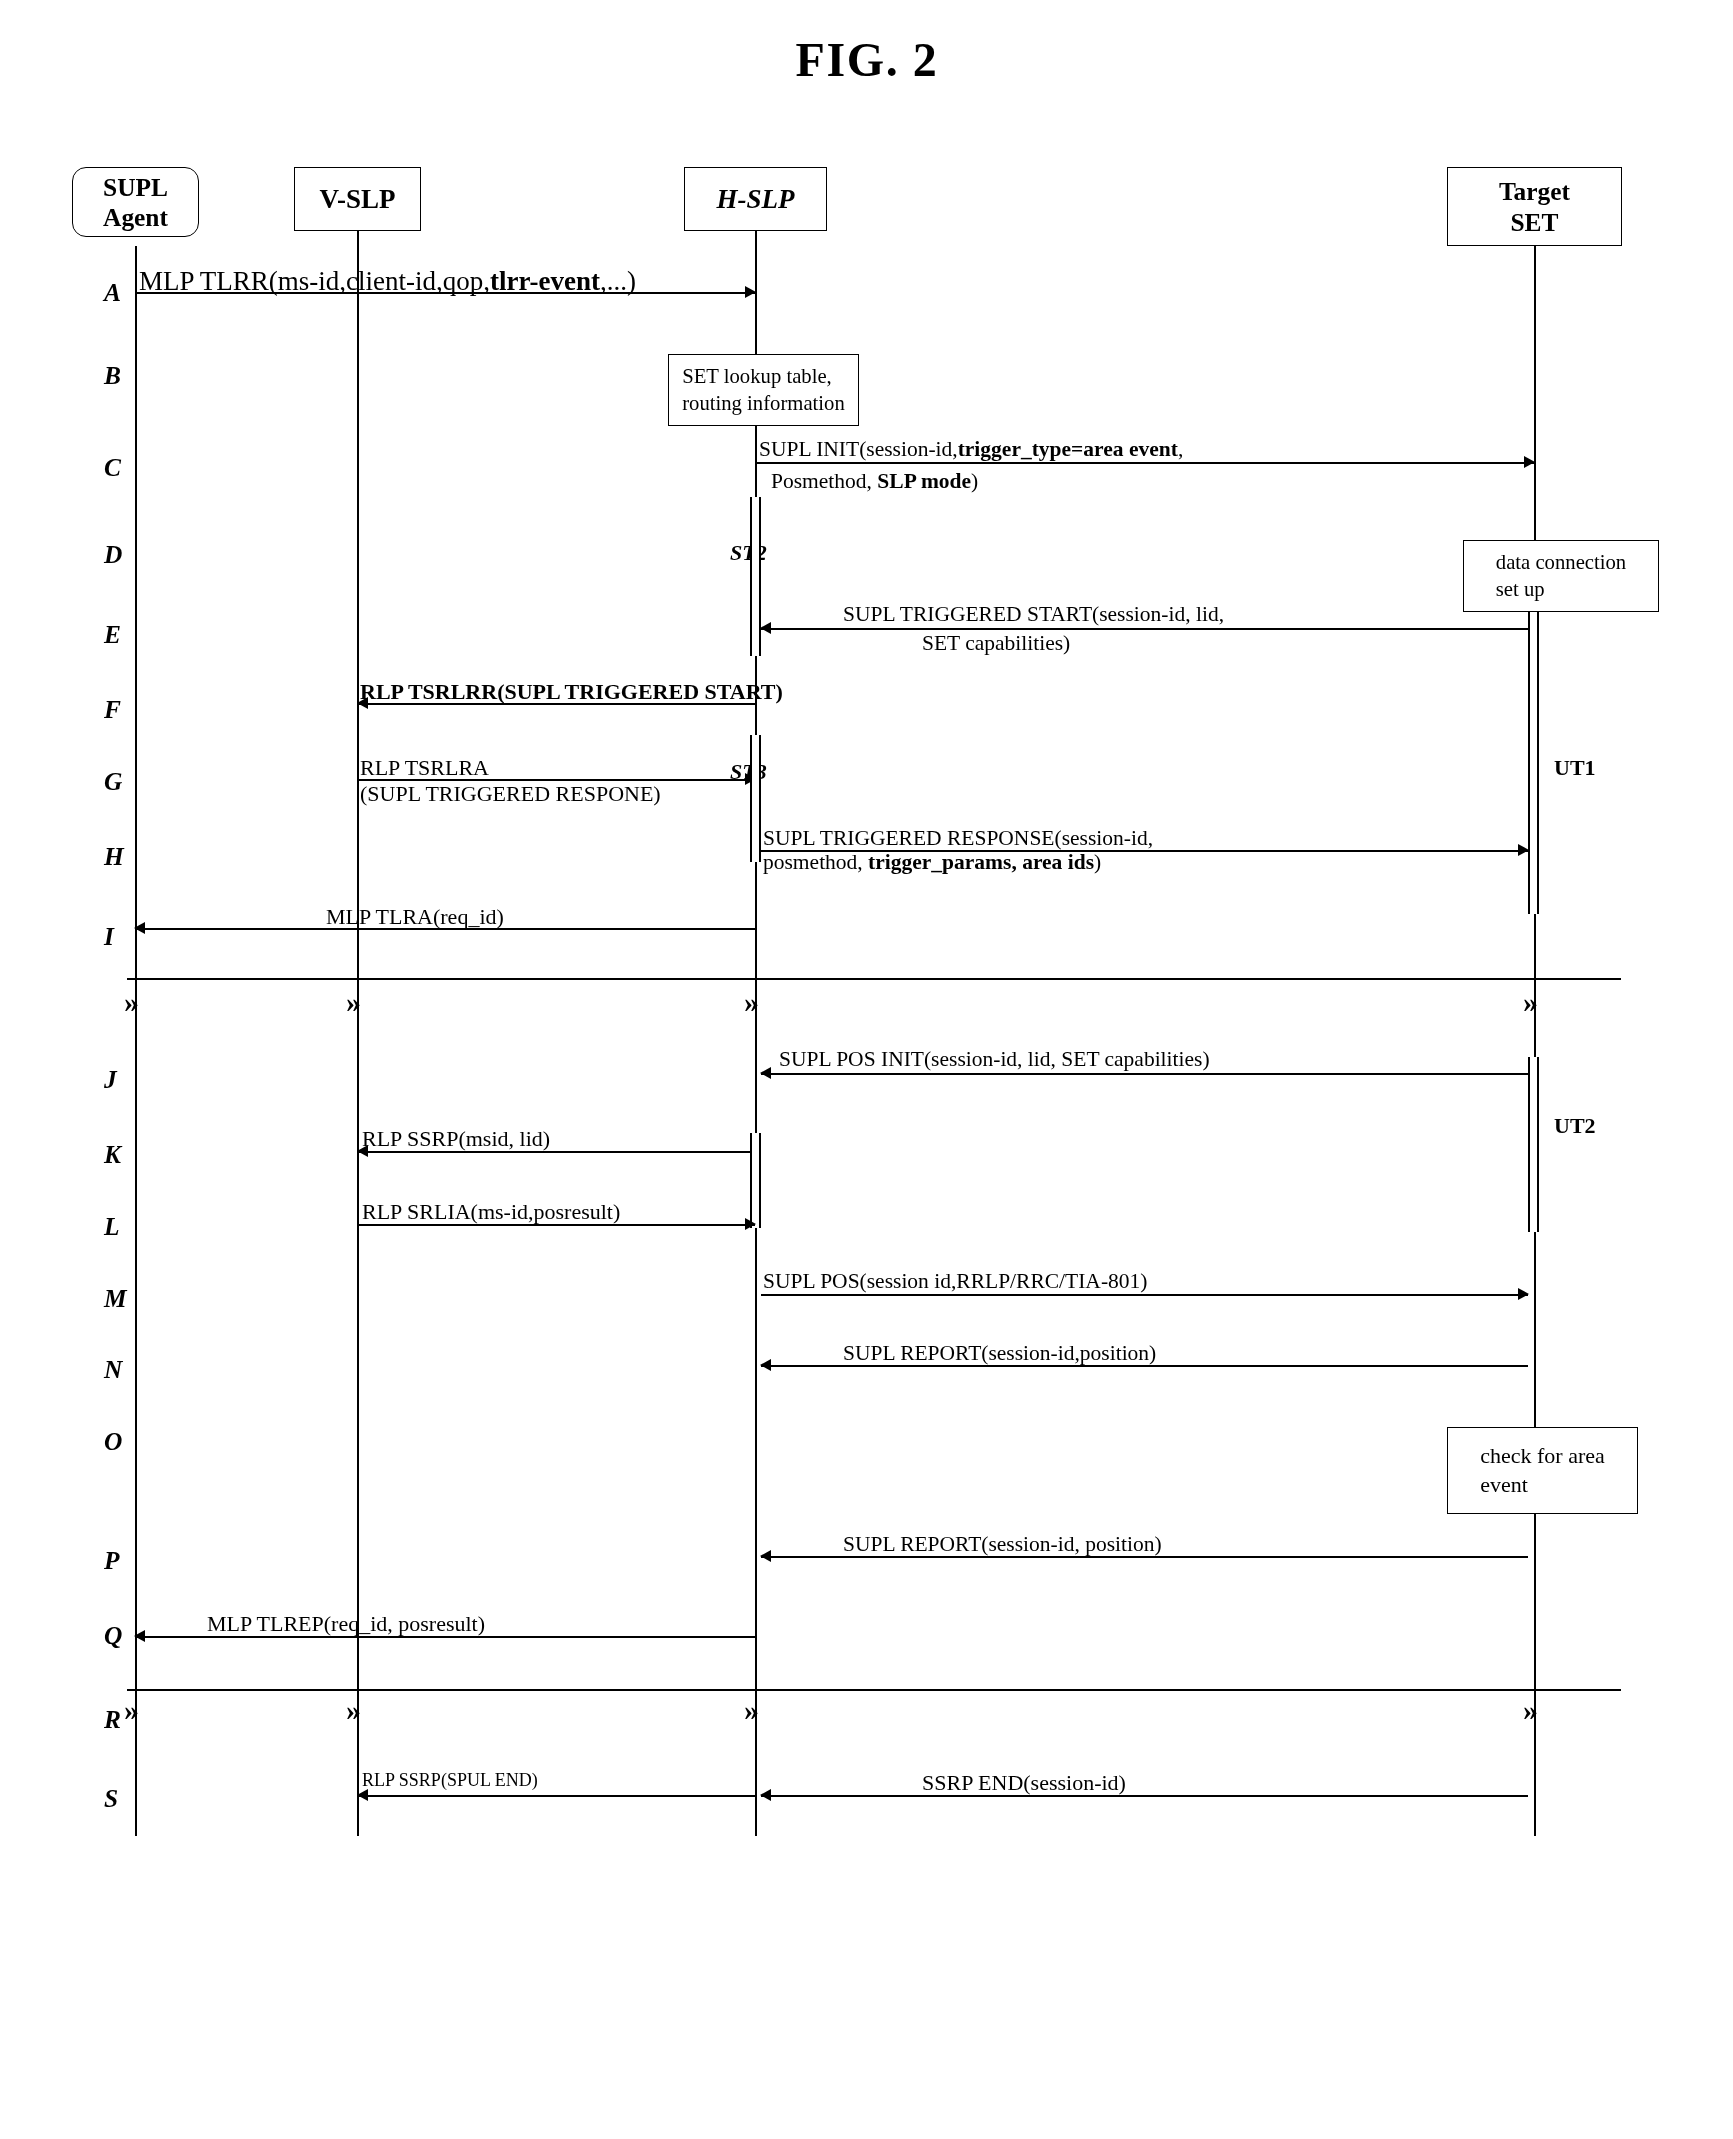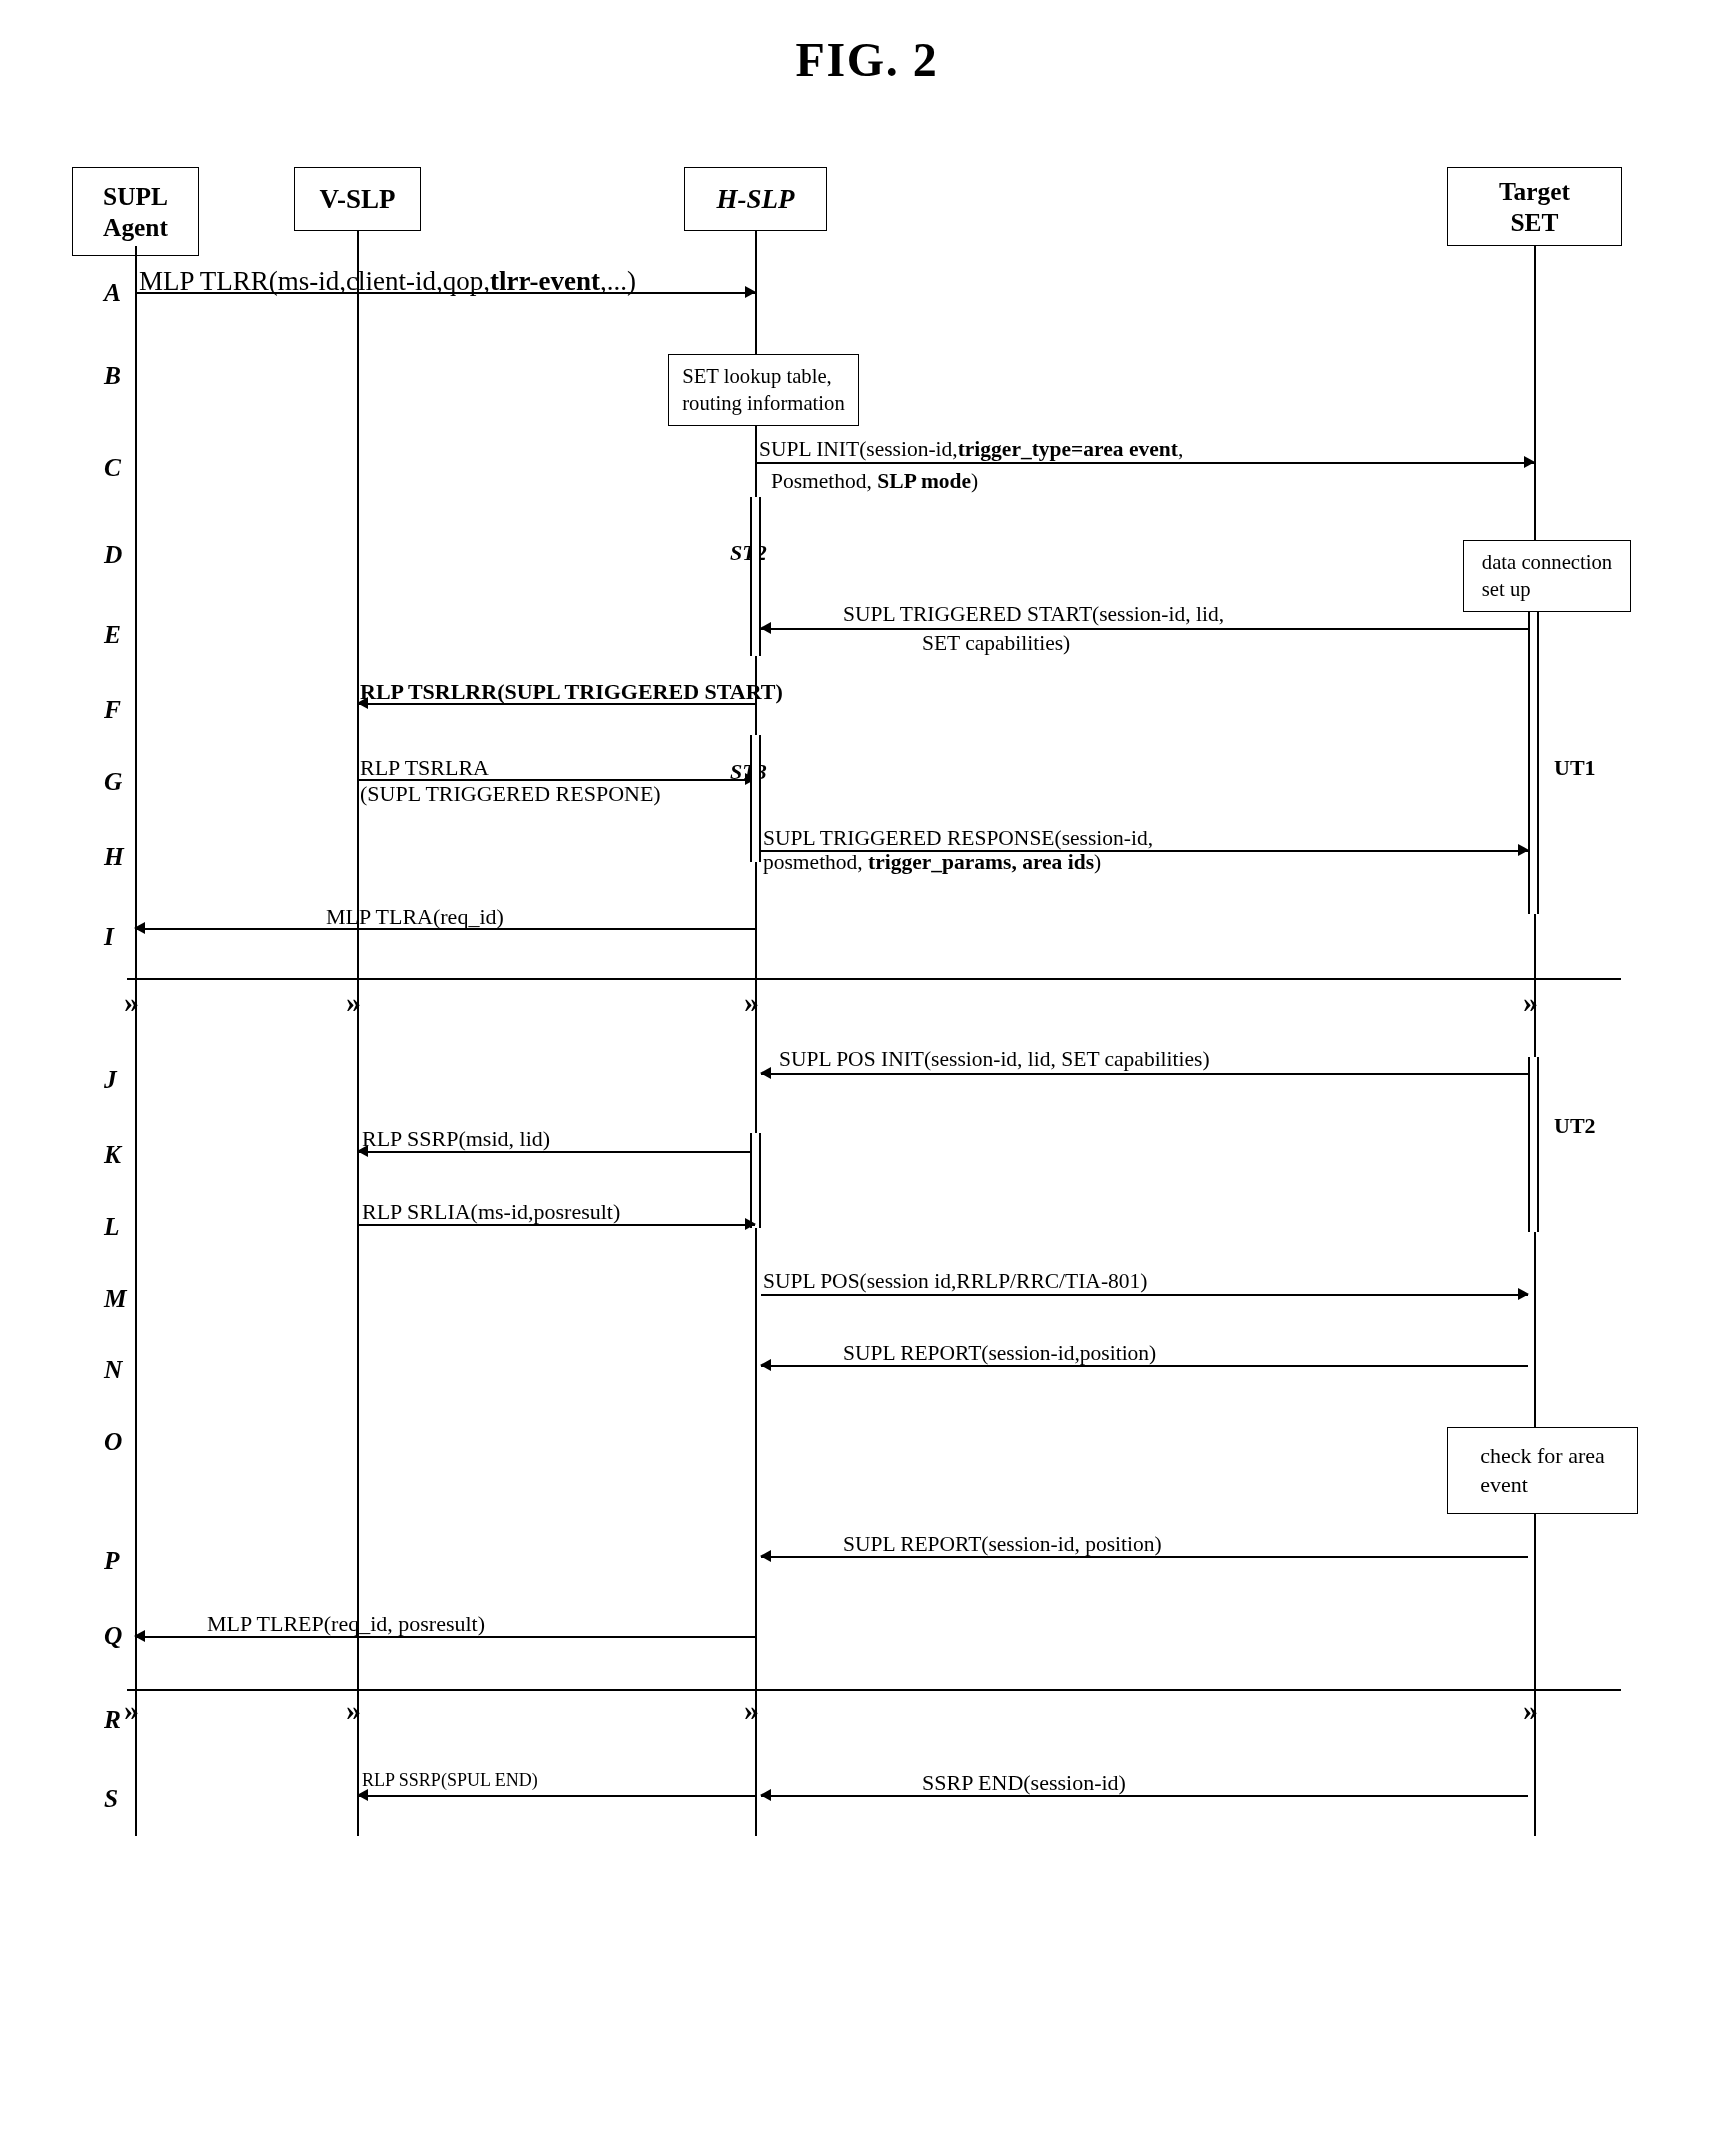--- a/index.html
+++ b/index.html
@@ -119,21 +119,21 @@
     }
   </style>
 </head>
 <body>
 
 <div class="page">
   <div class="fig-title">FIG. 2</div>
 
   <div class="diagram">
 
-    <div class="entity-box" style="left:24px; top:48px; width:127px; height:89px; font-size:25.4px;">SUPL<br>Agent</div>
+    <div class="entity-box" style="left:24px; top:48px; width:127px; height:70px; font-size:25.4px;border-radius:14px;">SUPL<br>Agent</div>
     <div class="entity-box" style="left:246px; top:48px; width:127px; height:64px;">V-SLP</div>
     <div class="entity-box" style="left:636px; top:48px; width:143px; height:64px;font-style:italic;">H-SLP</div>
     <div class="entity-box" style="left:1399px; top:48px; width:175px; height:79px; font-size:25.4px;">Target<br>SET</div>
 
     <div class="vline" style="left:87px; top:127px; height:1590px;"></div>
 
     <div class="vline" style="left:309px; top:111px; height:1606px;"></div>
 
     <div class="vline" style="left:707px; top:111px; height:1606px;"></div>
 
@@ -176,21 +176,21 @@
     <div class="msg-text" style="left:723px; top:342px; font-size:21.5px; white-space:nowrap; top:343px;">
     </div>
 
     <div class="msg-text" style="left:723px; top:350px; font-size:21.5px; white-space:nowrap;">
       Posmethod, <span class="bold">SLP mode</span>)
     </div>
 
     <div class="msg-text" style="left:682px; top:421px; font-size:22px; font-style:italic; font-weight:bold;">ST2</div>
 
     <div class="double-vline" style="left:702px; top:378px; height:159px;"></div>
-    <div class="note-box" style="left:1415px; top:421px; width:168px; height:72px; font-size:20.7px;">
+    <div class="note-box" style="left:1415px; top:421px; width:196px; height:72px; font-size:20.7px;">
       data connection<br>set up
     </div>
 
     <div class="msg-line arrow-left" style="left:713px; top:509px; width:773px;"></div>
     <div class="msg-text" style="left:795px; top:483px; font-size:21.5px; white-space:nowrap;">
       SUPL TRIGGERED START(session-id, lid,
     </div>
     <div class="msg-text" style="left:874px; top:512px; font-size:21.5px; white-space:nowrap;">
       SET capabilities)
     </div>

